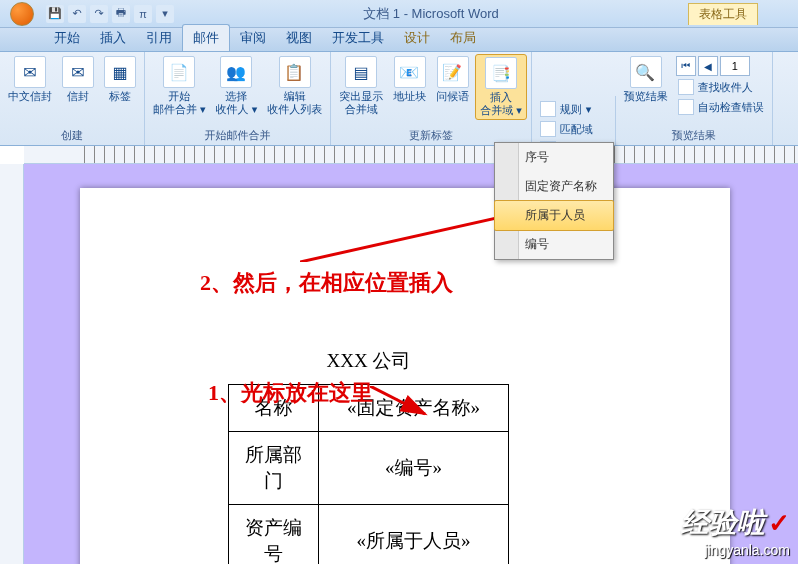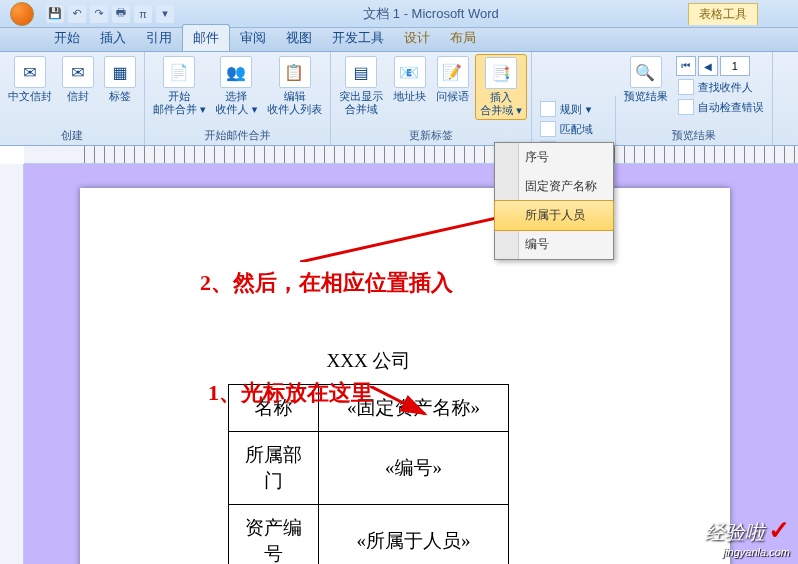--- a/index.html
+++ b/index.html
@@ -50,23 +50,23 @@
     .arrow-long { position: absolute; left: 220px; top: 14px; width: 260px; height: 60px; }
     .arrow-short { position: absolute; left: 290px; top: 198px; width: 60px; height: 30px; }
     
     .doc-table { border-collapse: collapse; margin: 130px 0 0 128px; }
     .doc-table td { border: 1px solid #000; padding: 10px 16px; font-size: 19px; text-align: center; font-family: SimSun; }
     .doc-table .head-row td { border-left: none; border-right: none; border-top: none; }
     .doc-table td:first-child { width: 90px; }
     .doc-table td:last-child { width: 190px; }
     
     .watermark { position: absolute; right: 8px; bottom: 6px; color: #fff; font-family: Arial; text-align: right; }
-    .wm-top { font-size: 20px; font-weight: normal; font-style: italic; text-shadow: 1px 1px 2px #000; }
+    .wm-top { font-size: 28px; font-weight: bold; font-style: italic; text-shadow: 1px 1px 2px #000; }
     .wm-check { color: #d00; font-size: 26px; font-weight: bold; }
-    .wm-sub { font-size: 11px; font-style: italic; text-shadow: 1px 1px 1px #000; }
+    .wm-sub { font-size: 14px; text-shadow: 1px 1px 1px #000; }
   </style>
 </head>
 <body>
 
 <div class="title-bar">
   <div class="office-btn">
       <div class="office-logo"></div>
     </div>
   <div class="qat">
     <span class="qat-item">💾</span>

